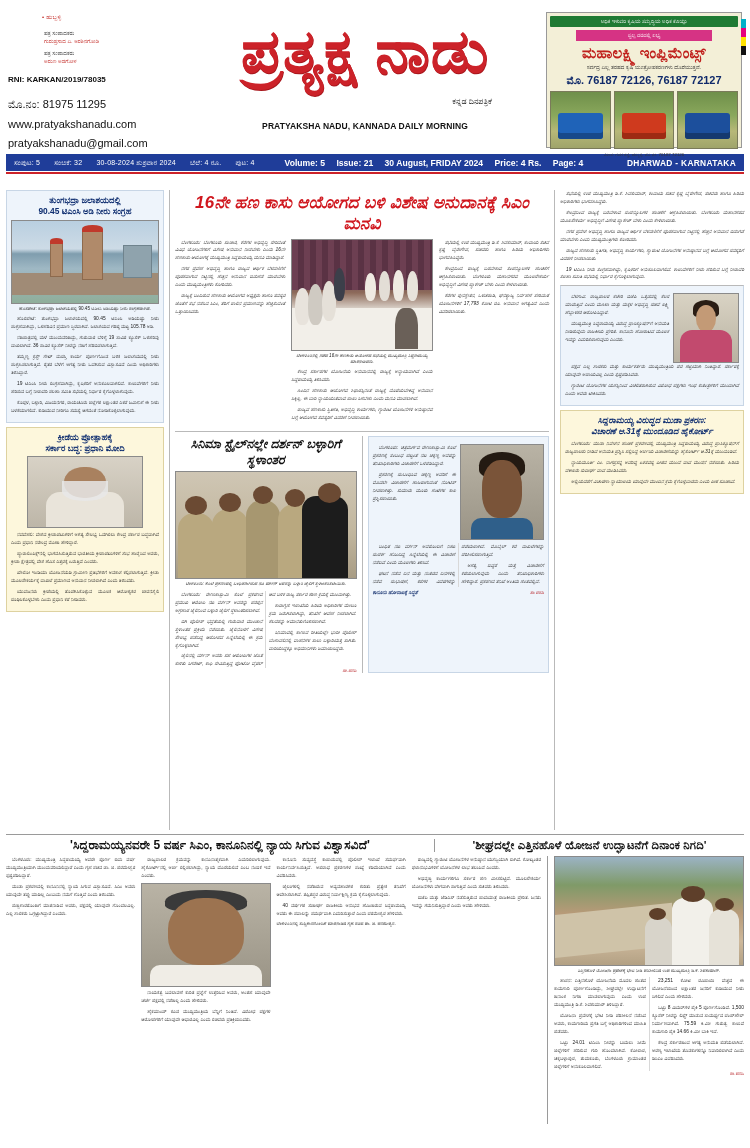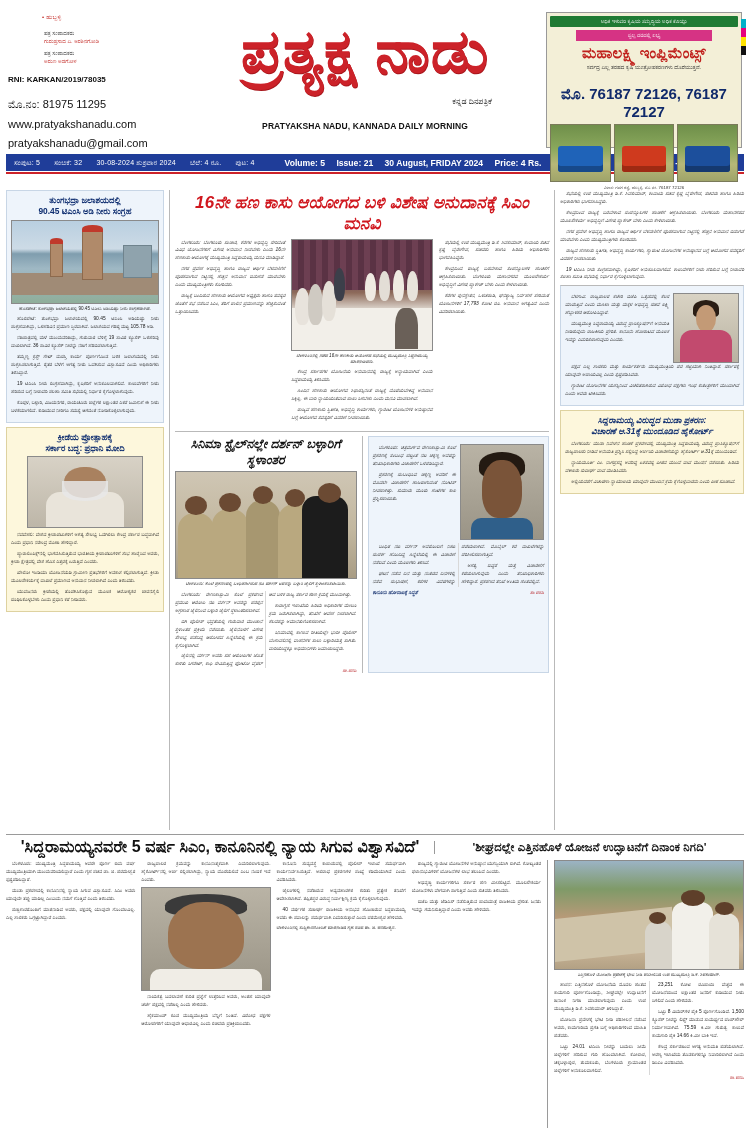--- a/index.html
+++ b/index.html
@@ -31,21 +31,21 @@
     white-space: nowrap;
   }
   .mh-sub-kn { font-size: 8px; color:#111; margin-top: 14px; align-self:flex-end; margin-right: 52px; }
   .mh-sub-en { font-size: 8.5px; font-weight: bold; color:#111; letter-spacing:.1px; margin-top:14px; }
 
   .mh-ad { width: 196px; border: 1px solid #999; background:#f3efd7; position:relative; margin: 6px 2px 4px 2px; padding: 3px; }
   .ad-band { background:#1f7a33; color:#fff; font-size:5.4px; text-align:center; padding:2px 3px; border-radius:1px; }
   .ad-ribbon { margin: 3px auto 0; width: 72%; background:#d63384; color:#fff; font-size:5.4px; text-align:center; padding:2px; }
   .ad-name { text-align:center; font-size:15px; font-weight:900; color:#c0201c; margin-top:3px; letter-spacing:.2px; }
   .ad-desc { text-align:center; font-size:5.6px; color:#222; margin-top:2px; }
-  .ad-phone { text-align:center; font-size:15px; font-weight:bold; color:#102a6b; margin-top:14px; }
+  .ad-phone { text-align:center; font-size:11px; font-weight:bold; color:#102a6b; margin-top:3px; }
   .ad-pics { display:flex; gap:3px; margin-top:4px; }
   .ad-pic { flex:1; height:58px; border:1px solid #7a7a5a; position:relative; overflow:hidden;
             background: linear-gradient(180deg,#6f8f4a 0%, #8aa85c 42%, #b7b878 70%, #9fa46a 100%); }
   .ad-pic .machine { position:absolute; left:12%; right:12%; bottom:16%; height:46%; border-radius:3px; }
   .ad-pic.p1 .machine { background:#1f63b8; box-shadow: inset 0 -6px 0 #17498a; }
   .ad-pic.p2 .machine { background:#cf3a1e; box-shadow: inset 0 -6px 0 #9e2a13; }
   .ad-pic.p3 .machine { background:#1c4f9c; box-shadow: inset 0 -6px 0 #15396f; }
   .ad-foot { text-align:center; font-size:4.4px; color:#333; margin-top:3px; }
   .ad-colorbar { position:absolute; right:-5px; top:6px; width:5px; }
   .ad-colorbar i { display:block; width:5px; height:9px; }
@@ -116,21 +116,21 @@
   .headline-main {
     font-size: 17px; font-weight: 900; color:#d0181f; text-align:center;
     line-height: 1.25; letter-spacing:.2px; padding: 2px 0 4px;
   }
 
   .twocol { column-count: 2; column-gap: 6px; column-rule: 1px solid #d8d8d8; }
 
   
   .bottom { margin-top: 4px; border-top: 1px solid #9a9a9a; padding-top: 3px; }
   .bottom-heads { display:flex; align-items:center; }
-  .bh-left { flex: 0 0 428px; font-size: 16px; font-weight:bold; color:#111; text-align:center; letter-spacing:.1px; }
+  .bh-left { flex: 0 0 428px; font-size: 12px; font-weight:bold; color:#111; text-align:center; letter-spacing:.1px; }
   .bh-right { flex: 1; font-size: 11.5px; font-weight:bold; color:#111; text-align:center; letter-spacing:.1px; border-left:1px solid #9a9a9a; }
   .bottom-cols { display:grid; grid-template-columns: 1fr 1fr 1fr 1fr 1px 190px; gap:6px; margin-top:4px; height: 268px; }
   .bottom-cols > .vline { background:#9a9a9a; width:1px; }
   .byline { font-size:4.6px; color:#b3181d; text-align:right; }
 </style>
 </head>
 <body>
 
 <div class="page">
 

